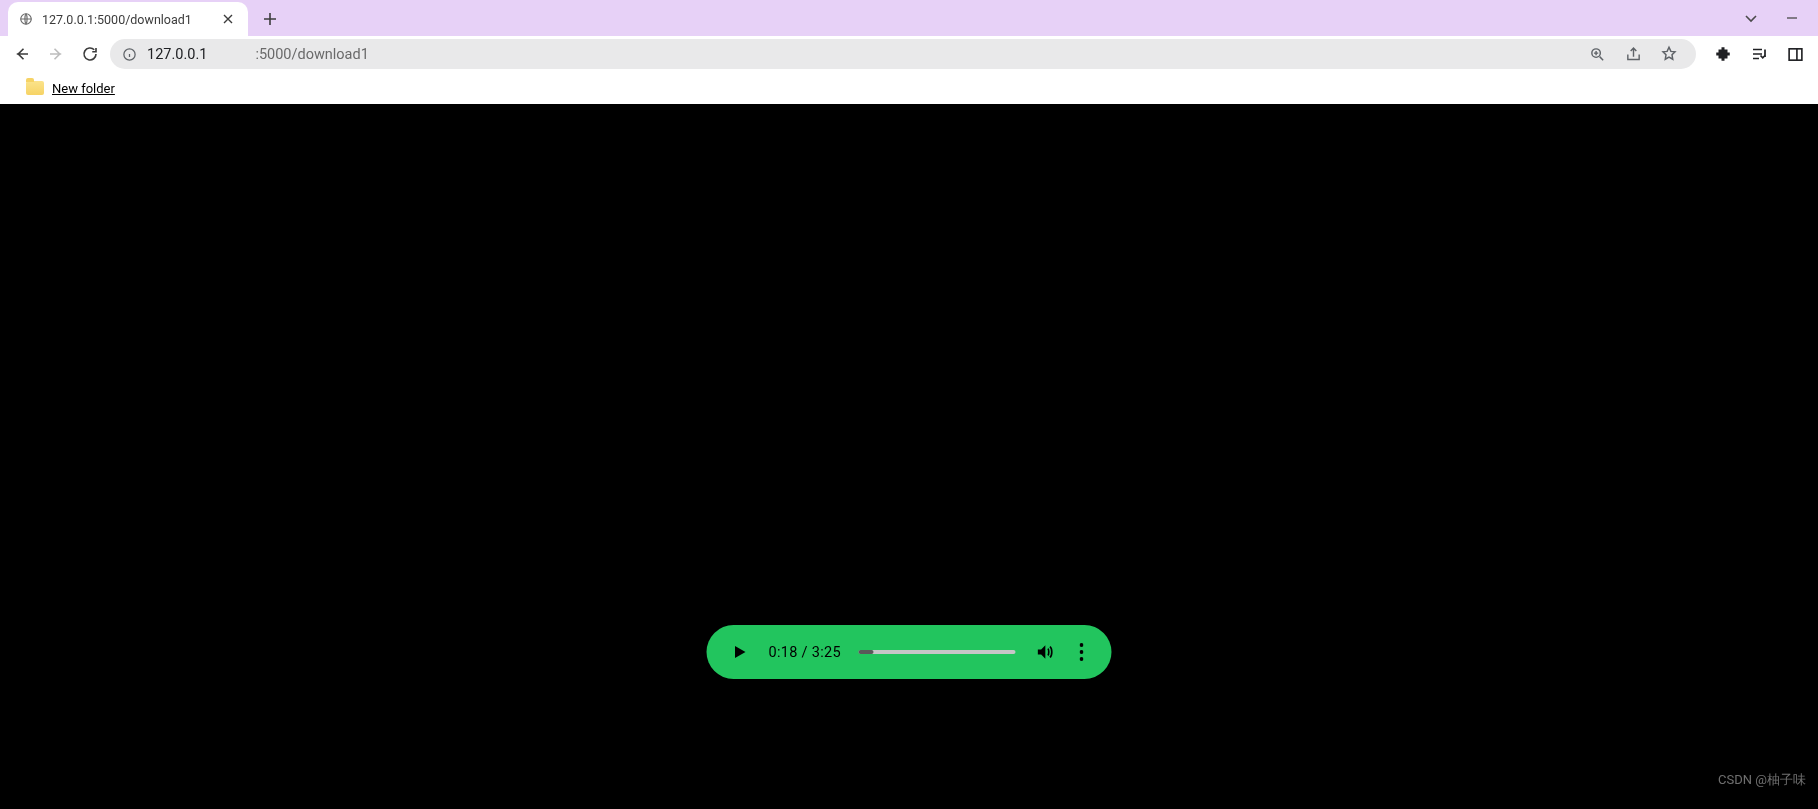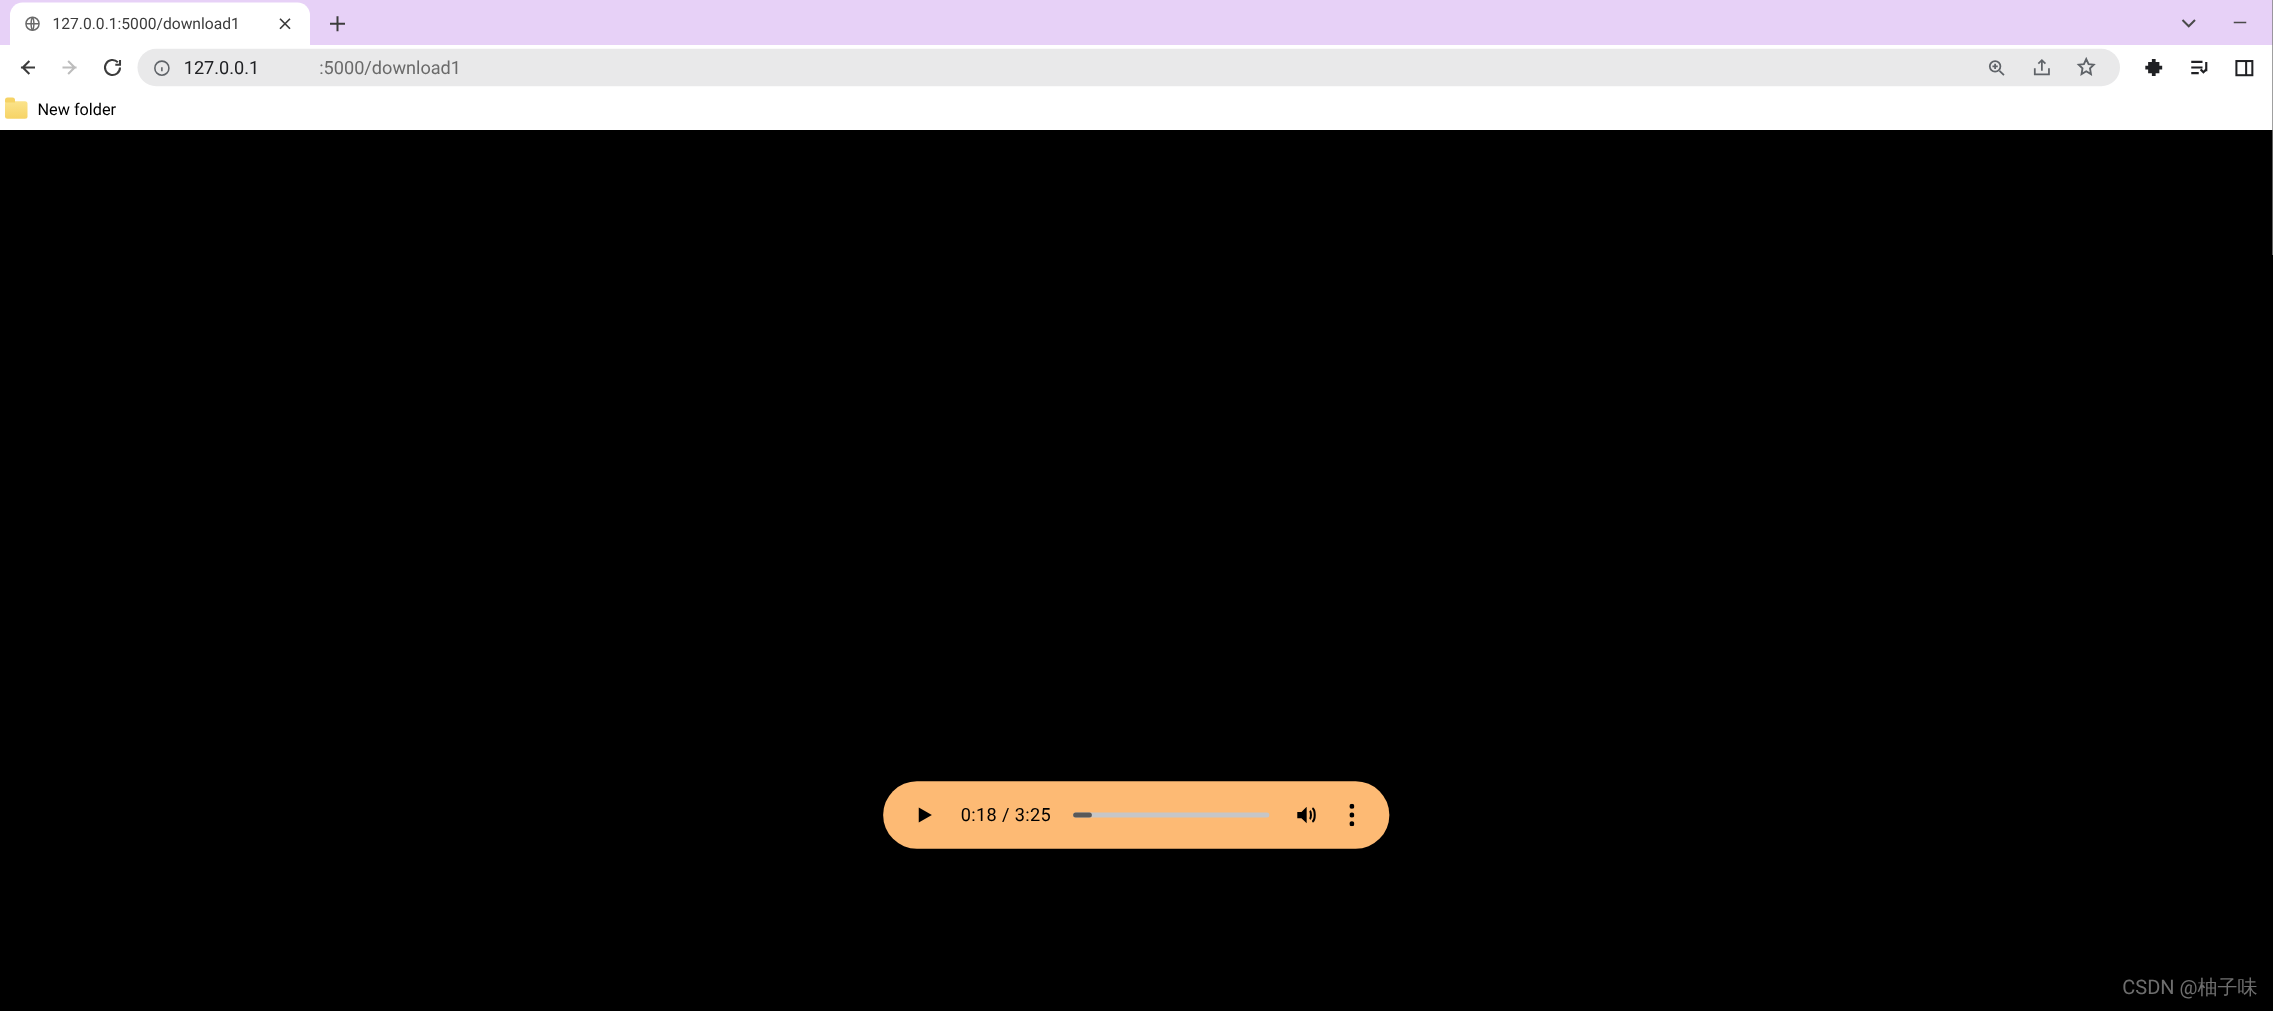--- a/index.html
+++ b/index.html
@@ -18,39 +18,39 @@
 
     .toolbar { height: 36px; background: #ffffff; display: flex; align-items: center; padding: 0 8px; gap: 6px; }
     .navbtn { width: 28px; height: 28px; display: flex; align-items: center; justify-content: center; color: #5f6368; cursor: pointer; border-radius: 14px; }
     .navbtn.disabled { color: #bdbdbd; cursor: default; }
     .omnibox { flex: 1; height: 30px; background: #e9e9ea; border-radius: 15px; display: flex; align-items: center; padding: 0 12px; gap: 10px; color: #202124; font-size: 14.5px; }
     .omnibox .tail { color: #6a6a6a; margin-left: 48px; }
     .righticons { display: flex; align-items: center; gap: 14px; padding: 0 4px 0 10px; }
     .righticons .ico { width: 22px; height: 22px; display:flex; align-items:center; justify-content:center; color:#5f6368; cursor:pointer; }
     .righticons .ico.dark { color:#202124; }
 
-    .bookmarks { height: 32px; background: #fff; border-top: 0px solid #e0e0e0; display: flex; align-items: center; padding: 0 4px; font-size: 13px; gap: 8px; }
+    .bookmarks { height: 32px; background: #fff; border-top: 0px solid #e0e0e0; display: flex; align-items: center; padding: 0 26px; font-size: 13px; gap: 8px; text-decoration: underline; }
     .folder-ico { width: 18px; height: 14px; background: linear-gradient(#fbe38b,#f6d365); border-radius: 2px; position: relative; }
     .folder-ico::before { content:''; position:absolute; top:-3px; left:0; width:8px; height:4px; background:#f6d365; border-radius:2px 2px 0 0; }
 
     
     .content { flex: 1; background: #000; position: relative; }
 
     .player { position: absolute; left: 50%; transform: translateX(-50%); bottom: 130px;
-              width: 405px; height: 54px; background: #fdba74; border-radius: 40px;
+              width: 405px; height: 54px; background: #22c55e; border-radius: 40px;
               display: flex; align-items: center; padding: 0 22px; gap: 18px;
               box-shadow: 0 0 0 1px rgba(0,0,0,0.05); }
     .player .play { width: 22px; height: 22px; display:flex; align-items:center; justify-content:center; cursor:pointer; color:#000; }
     .player .time { font-size: 14.5px; color:#000; letter-spacing: .3px; white-space: nowrap; }
     .player .track { flex:1; height:4px; background:#c6c6c7; border-radius:3px; position:relative; cursor:pointer; }
     .player .track .prog { position:absolute; left:0; top:0; bottom:0; width:9%; background:#595959; border-radius:3px; }
     .player .vol { width:22px; height:22px; display:flex; align-items:center; justify-content:center; cursor:pointer; color:#000; }
     .player .more { width:16px; height:22px; display:flex; align-items:center; justify-content:center; cursor:pointer; color:#000; }
 
-    .watermark { position: fixed; right: 12px; bottom: 8px; color: rgba(220,220,220,0.5); font-size: 16px; pointer-events:none;text-align:center; }
+    .watermark { position: fixed; right: 12px; bottom: 20px; color: rgba(220,220,220,0.5); font-size: 13px; pointer-events:none;text-align:center; }
 
     svg { display:block; }
   </style>
 </head>
 <body>
 
 <div class="titlebar">
   <div class="tab">
     <span class="favicon">
       <svg width="14" height="14" viewBox="0 0 24 24" fill="none" stroke="#6a6a6a" stroke-width="2">

